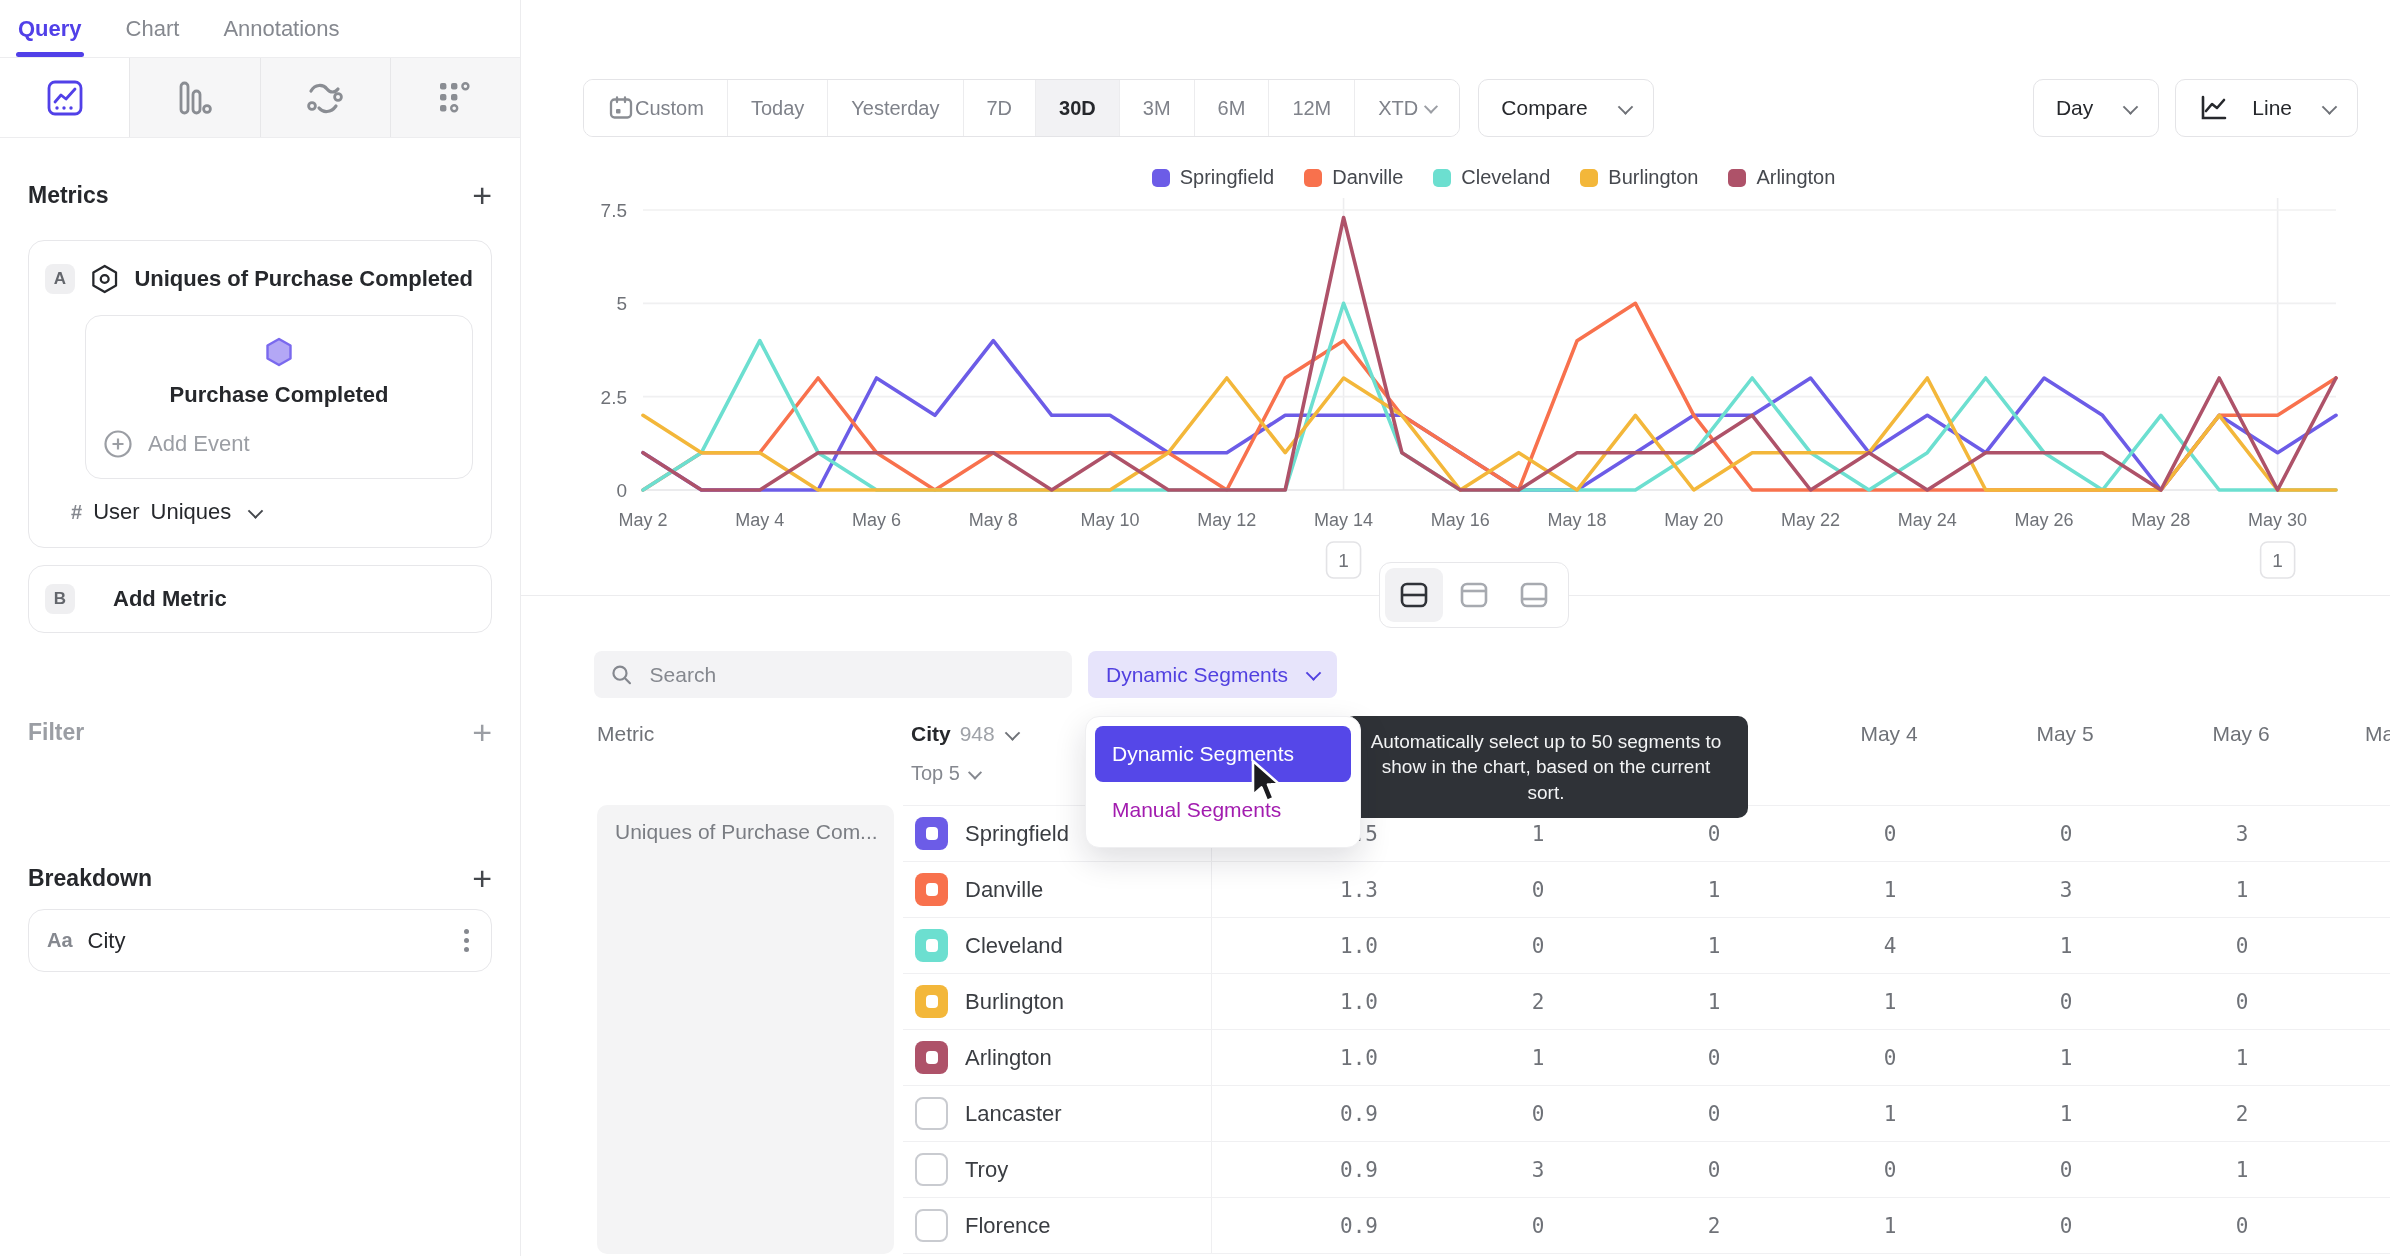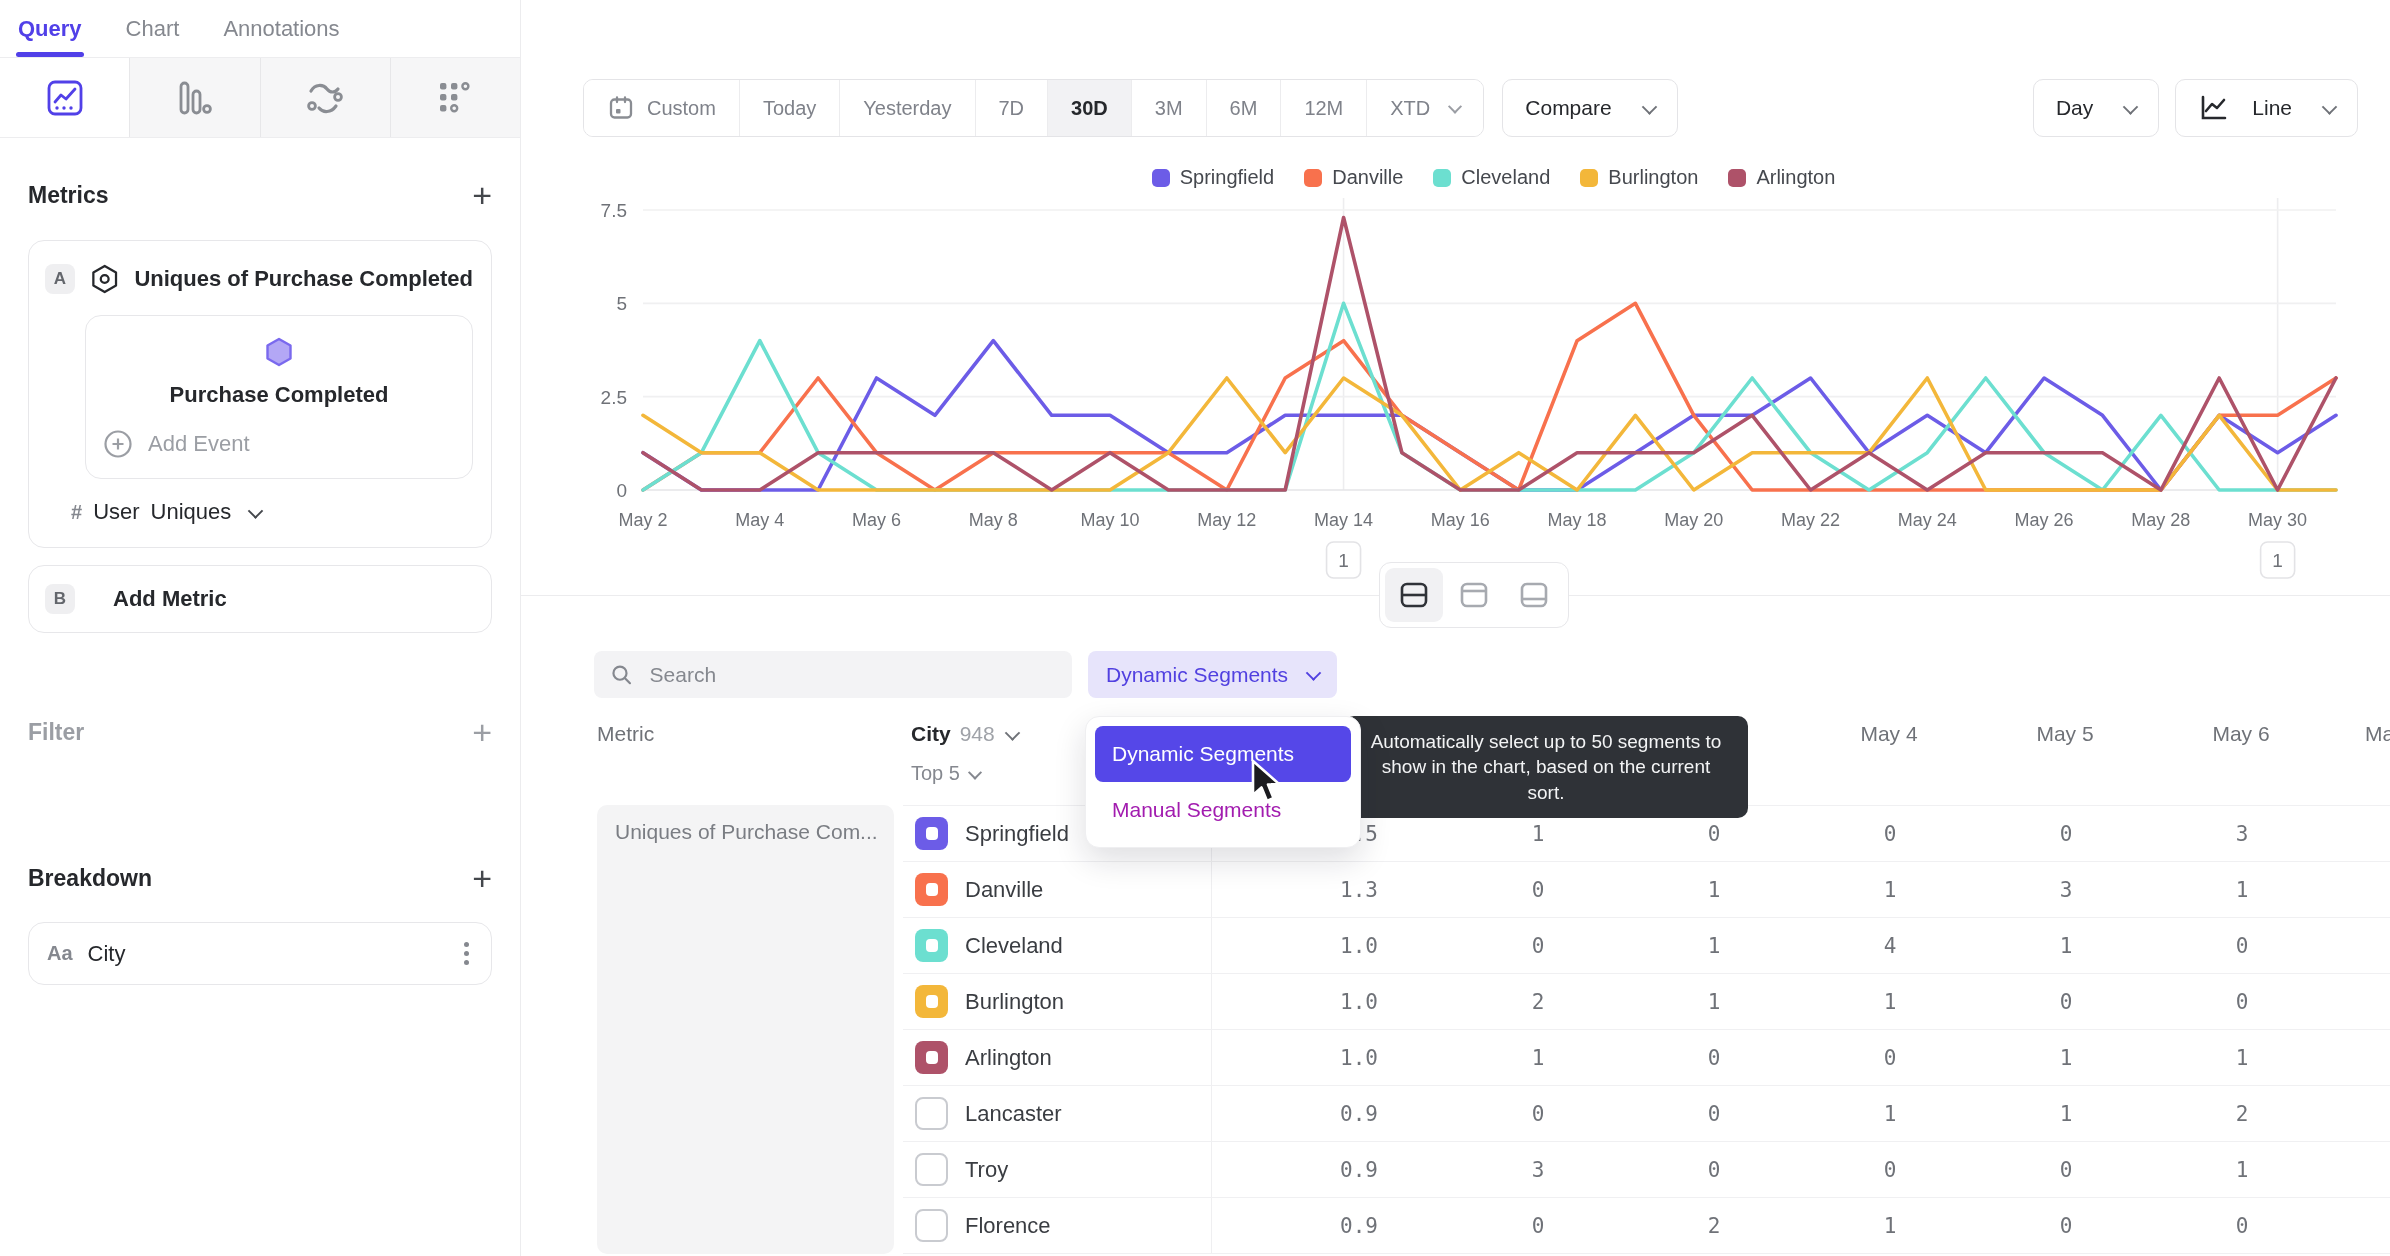--- a/index.html
+++ b/index.html
@@ -28,21 +28,21 @@
   .lbl{font-size:22px;font-weight:bold;color:#26282C;white-space:nowrap;}
   .lbl.dim{color:#9B9EA4;font-weight:normal;}
   .chev{display:inline-block;width:9px;height:9px;border-right:2.4px solid currentColor;border-bottom:2.4px solid currentColor;
         transform:rotate(45deg) translate(-1px,-1px);margin-left:8px;flex:none;}
   .kebab{display:flex;flex-direction:column;gap:4px;cursor:pointer;padding:4px;}
   .kebab i{width:5px;height:5px;border-radius:50%;background:#85888F;}
   
   .main{position:absolute;left:521px;top:0;width:1869px;height:1256px;background:#fff;}
   .range-row{position:absolute;left:62px;top:79px;display:flex;align-items:center;}
   .range-group{display:flex;border:1px solid #E4E4E7;border-radius:10px;height:56px;overflow:hidden;background:#fff;}
-  .range-item{display:flex;align-items:center;gap:12px;padding:0 23px;font-size:20px;color:#7F828A;border-right:1px solid #ECECEE;cursor:pointer;background:#fff;white-space:nowrap;}
+  .range-item{display:flex;align-items:center;padding:0 23px;font-size:20px;color:#7F828A;border-right:1px solid #ECECEE;cursor:pointer;background:#fff;white-space:nowrap;}
   .range-item:last-child{border-right:none;}
   .range-item.active{background:#F2F2F4;color:#26282C;font-weight:bold;}
   .btn{display:flex;align-items:center;gap:24px;border:1px solid #E4E4E7;border-radius:10px;height:56px;
        padding:0 22px;font-size:21px;color:#26282C;background:#fff;cursor:pointer;white-space:nowrap;}
   .compare{margin-left:18px;}
   .right-controls{position:absolute;right:32px;top:79px;display:flex;gap:16px;}
   .legend{position:absolute;left:120px;top:166px;width:1705px;display:flex;justify-content:center;gap:30px;}
   .leg-item{display:flex;align-items:center;gap:10px;cursor:pointer;}
   .leg-sw{width:18px;height:18px;border-radius:5px;flex:none;}
   .leg-lb{font-size:20px;color:#45484E;}
@@ -185,21 +185,21 @@
       <div class="sec-head" style="margin-top:82px;">
         <span class="sec-title dim">Filter</span>
         <span class="plus dim">+</span>
       </div>
 
       <div class="sec-head" style="margin-top:112px;">
         <span class="sec-title">Breakdown</span>
         <span class="plus">+</span>
       </div>
 
-      <div class="card" style="margin-top:27px;padding:15px 18px;">
+      <div class="card" style="margin-top:14px;padding:15px 18px;">
         <div class="rowline" style="gap:15px;">
           <span style="font-size:20px;font-weight:bold;color:#85888F;">Aa</span>
           <span class="lbl" style="font-weight:normal;">City</span>
           <span class="kebab" style="margin-left:auto;">
               <i></i>
               <i></i>
               <i></i>
             </span>
         </div>
       </div>

